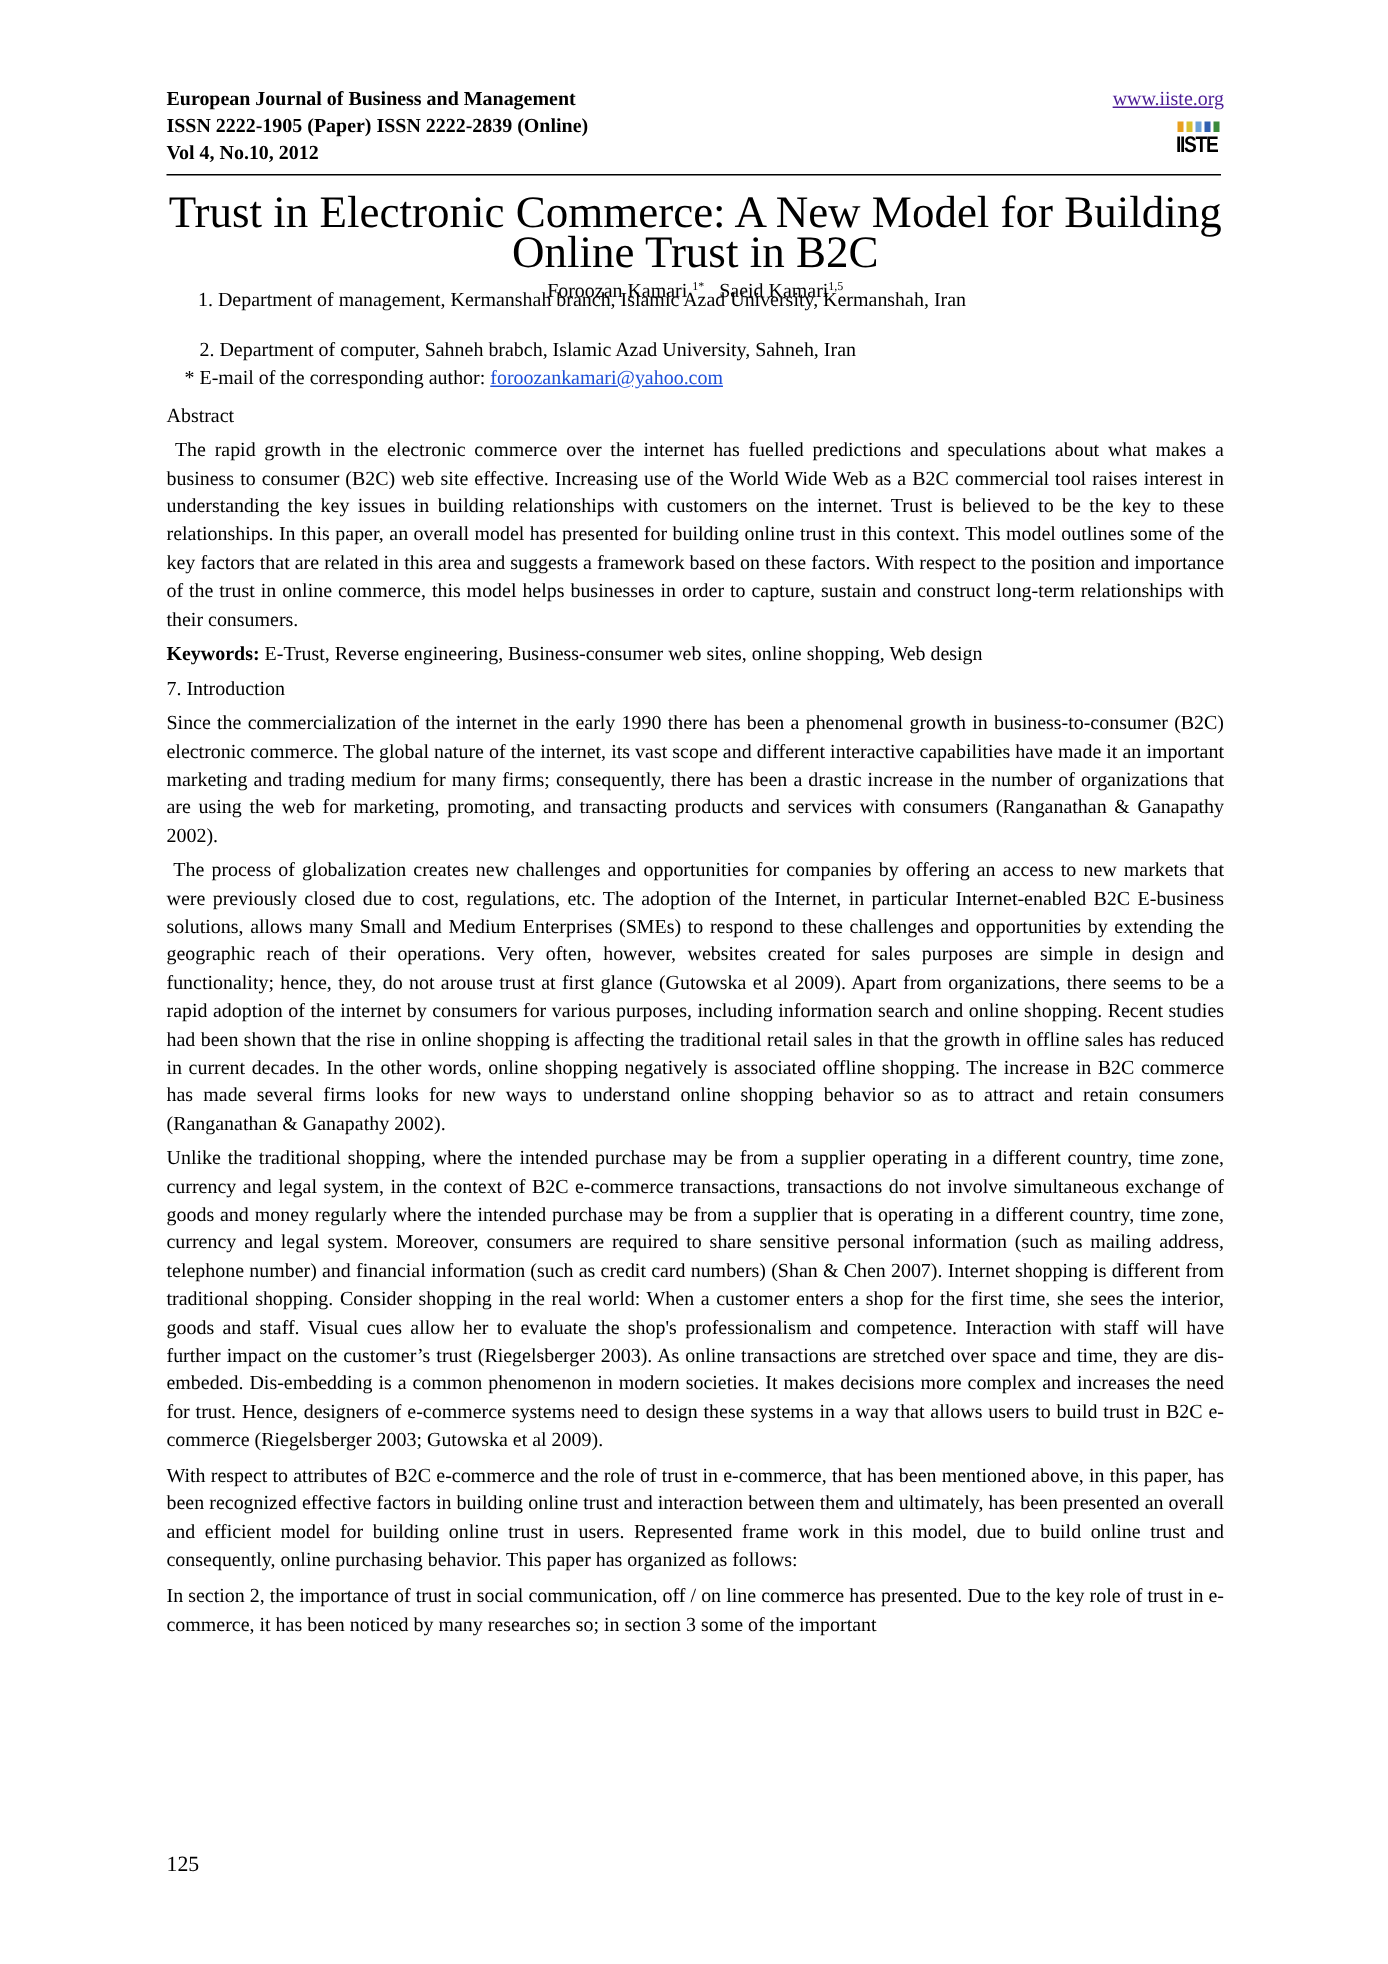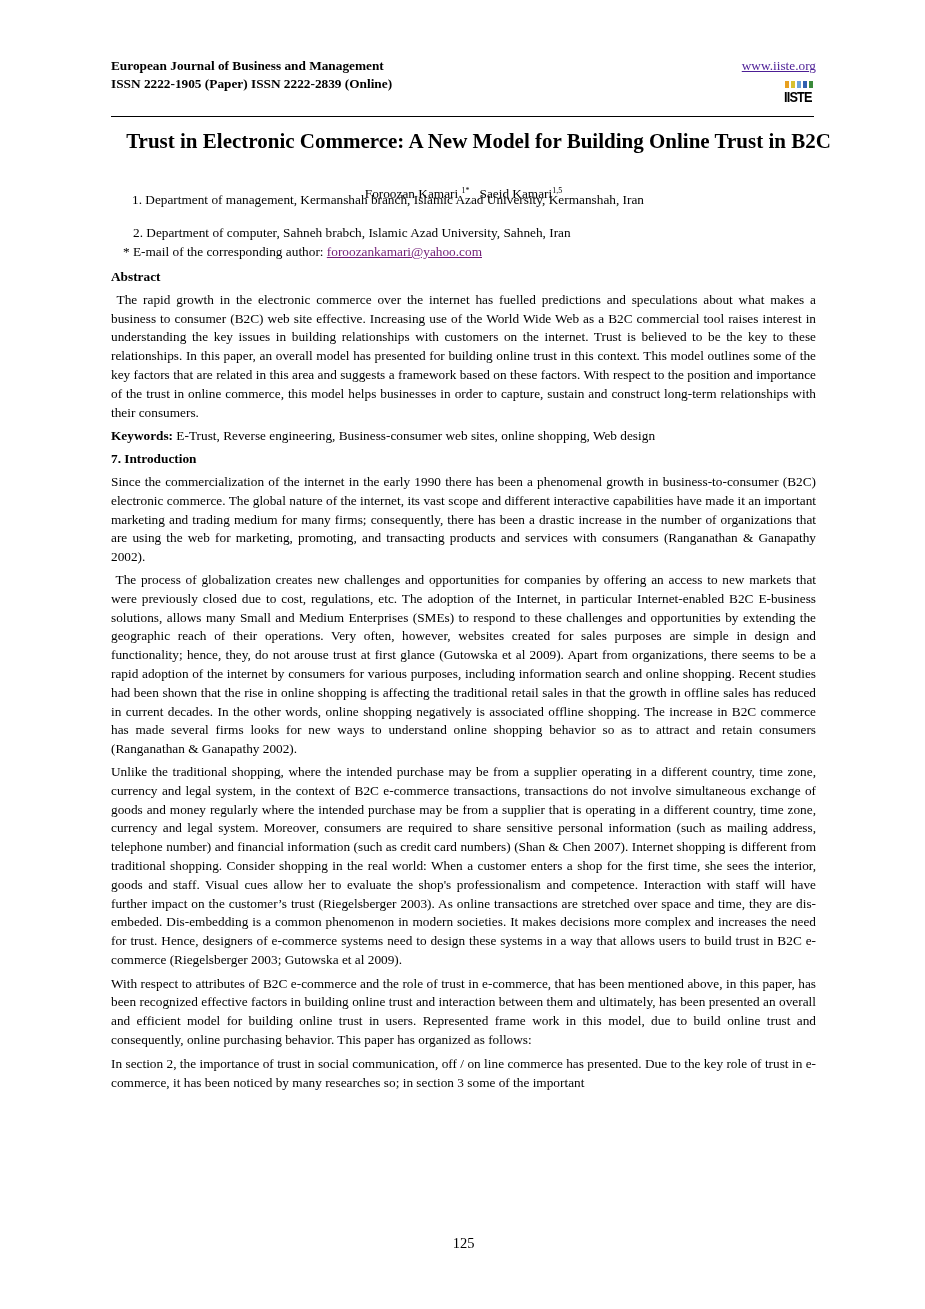--- a/index.html
+++ b/index.html
@@ -70,26 +70,26 @@
     .head-rule {
       position: absolute;
       left: 0;
       top: 116px;
       width: 703px;
       height: 0;
       border-top: 1px solid #000;
     }
     .title {
       position: absolute;
-      left: 15px;
+      left: 0;
       top: 128px;
       width: 705px;
       text-align: center;
-      font-weight: bold;
-      font-size: 21px;
+      font-weight: normal;
+      font-size: 30px;
       line-height: 27px;
       margin: 0;
     }
     .authors {
       position: absolute;
       left: 0;
       top: 185px;
       width: 705px;
       text-align: center;
       font-size: 13.3px;
@@ -101,63 +101,63 @@
       line-height: 0;
     }
     .affil {
       position: absolute;
       left: 0;
       font-size: 13.3px;
       line-height: 17px;
       white-space: nowrap;
     }
     .email-link {
-      color: #701a75;
+      color: #1d4ed8;
       text-decoration: underline;
     }
     .flow {
       position: absolute;
       left: 0;
       top: 268px;
       width: 705px;
       font-size: 13.3px;
       line-height: 18.8px;
       text-align: justify;
     }
     .flow h2 {
       font-size: 13.3px;
-      font-weight: bold;
+      font-weight: normal;
       margin: 0;
       line-height: 18.8px;
     }
     .flow p {
       margin: 0;
     }
     .gap-s { height: 4px; }
     .gap-m { height: 5px; }
     .kw-label { font-weight: bold; }
     .indent-sp { white-space: pre; }
     .page-number {
       position: absolute;
       left: 0;
       top: 1234px;
       width: 705px;
-      text-align: center;
       font-size: 14.5px;
       line-height: 18px;
     }
   </style>
 </head>
 <body>
 
 <div class="page">
 
   <div class="running-head">
     <span class="line">European Journal of Business and Management</span>
     <span class="line">ISSN 2222-1905 (Paper) ISSN 2222-2839 (Online)</span>
+    <span class="line">Vol 4, No.10, 2012</span>
     <a class="site-link">www.iiste.org</a>
     <div class="logo">
       <div class="bars">
         <span style="background:#e8a020"></span>
         <span style="background:#d8c030"></span>
         <span style="background:#6aa0d8"></span>
         <span style="background:#3060b0"></span>
         <span style="background:#3a8a3a"></span>
       </div>
       <div class="word">IISTE</div>

